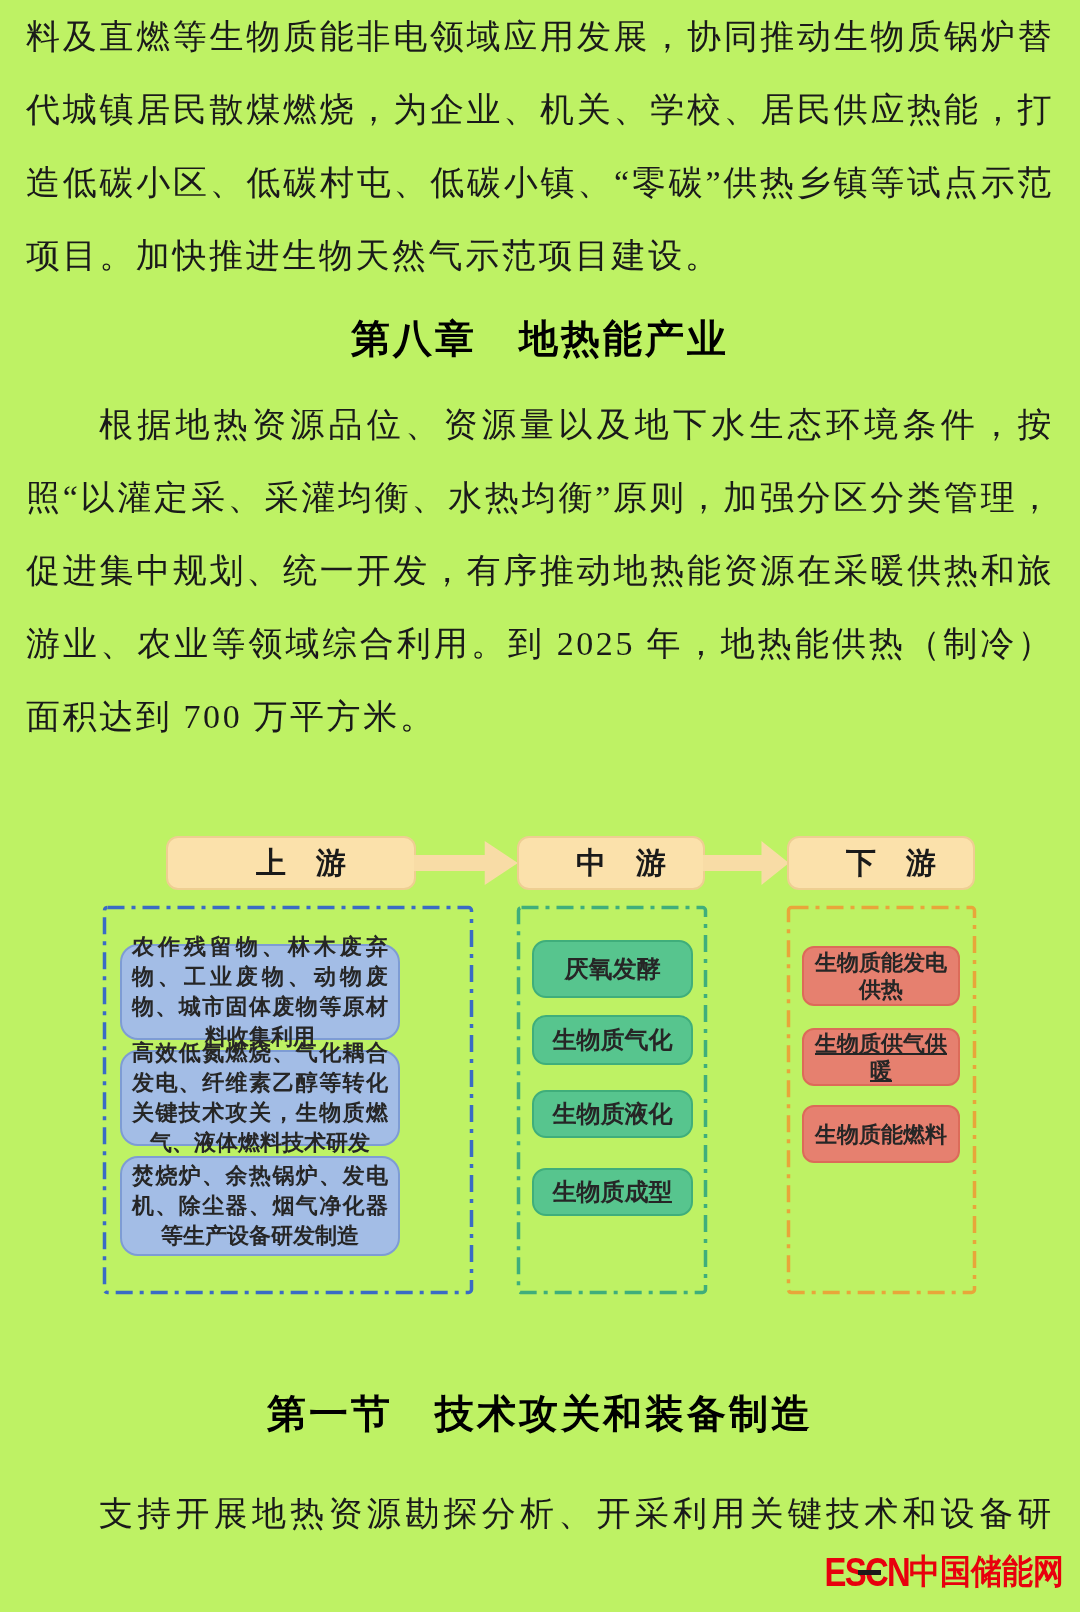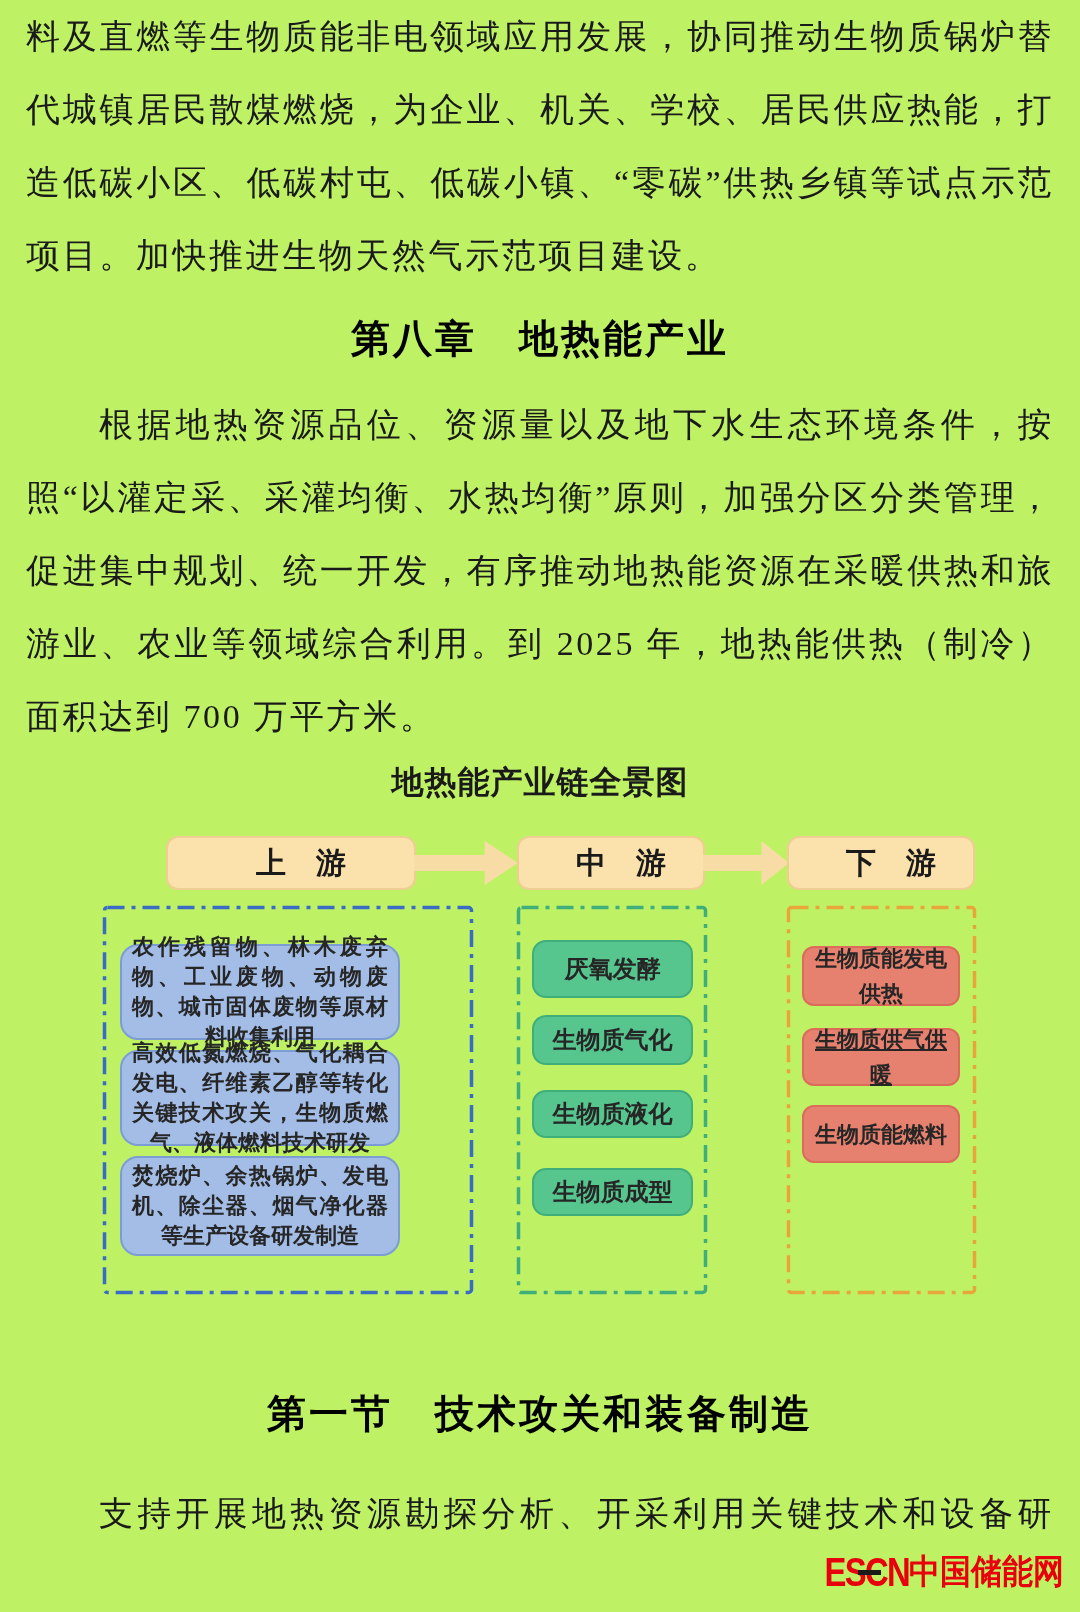--- a/index.html
+++ b/index.html
@@ -62,21 +62,21 @@
   .green-box{
     left:532px;width:161px;background:var(--c1-fill);
     border:2px solid var(--c1-border);
     display:flex;align-items:center;justify-content:center;
     font-size:24px;line-height:28px;text-align:center;
   }
   .red-box{
     left:802px;width:158px;background:var(--c2-fill);
     border:2px solid var(--c2-border);border-radius:12px;
     display:flex;align-items:center;justify-content:center;
-    font-size:22px;line-height:35px;text-align:center;padding:2px 6px;
+    font-size:22px;line-height:27px;text-align:center;padding:2px 6px;
   }
   
   .ub1{top:204px;height:96px;}
   .ub2{top:310px;height:96px;}
   .ub3{top:416px;height:100px;}
   .mb1{top:200px;height:58px;}
   .mb2{top:275px;height:50px;}
   .mb3{top:350px;height:48px;}
   .mb4{top:428px;height:48px;}
   .db1{top:206px;height:60px;}
@@ -99,21 +99,20 @@
 <div class="page">
 
   <p class="body-text p1">料及直燃等生物质能非电领域应用发展，协同推动生物质锅炉替代城镇居民散煤燃烧，为企业、机关、学校、居民供应热能，打造低碳小区、低碳村屯、低碳小镇、“零碳”供热乡镇等试点示范项目。加快推进生物天然气示范项目建设。</p>
 
   <h1 class="doc-heading h-chapter">第八章　地热能产业</h1>
 
   <p class="body-text p2">根据地热资源品位、资源量以及地下水生态环境条件，按照“以灌定采、采灌均衡、水热均衡”原则，加强分区分类管理，促进集中规划、统一开发，有序推动地热能资源在采暖供热和旅游业、农业等领域综合利用。到 2025 年，地热能供热（制冷）面积达到 700 万平方米。</p>
 
   <div class="diagram">
 
-    <div class="dg-title">地热能产业链全景图</div>
 
     <svg class="dg-borders" width="1080" height="580" viewBox="0 0 1080 580">
       <rect x="104.5" y="167.5" width="367" height="385" rx="3" fill="none" style="stroke:var(--c0-accent)" stroke-width="3.5" stroke-dasharray="17 7 4 7"></rect>
       <rect x="518.5" y="167.5" width="187" height="385" rx="3" fill="none" style="stroke:var(--c1-accent)" stroke-width="3.5" stroke-dasharray="17 7 4 7"></rect>
       <rect x="788.5" y="167.5" width="186" height="385" rx="3" fill="none" style="stroke:var(--c2-accent)" stroke-width="3.5" stroke-dasharray="17 7 4 7"></rect>
     </svg>
 
     <div class="hdr-box hdr-up">上　游</div>
     <div class="dg-arrow arrow-1"></div>
     <div class="hdr-box hdr-mid">中　游</div>

